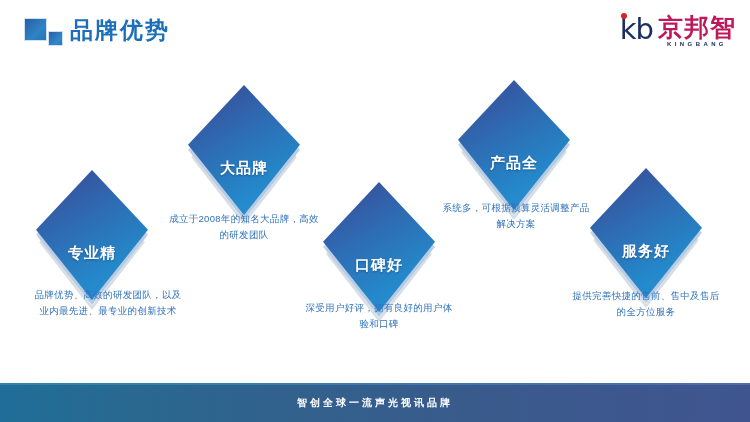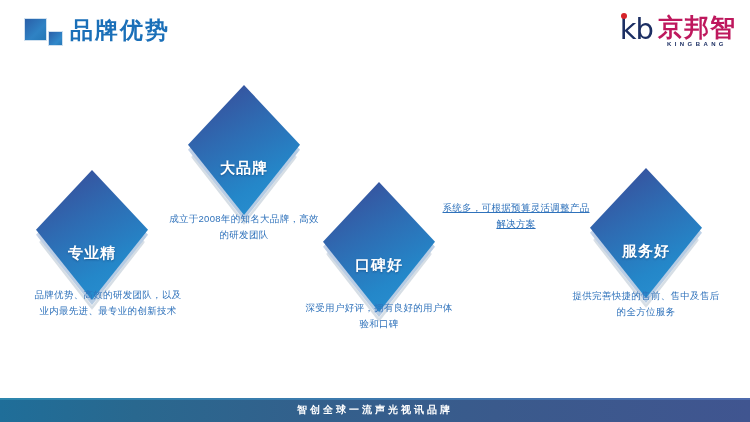--- a/index.html
+++ b/index.html
@@ -160,21 +160,21 @@
     width: 150px;
     letter-spacing: .3px;
   }
 
   
   .footer {
     position: absolute;
     left: 0;
     bottom: 0;
     width: 750px;
-    height: 24px;
+    height: 39px;
     background: linear-gradient(90deg, #1f6e99 0%, #29688f 18%, #33608c 42%, #3a5a8c 66%, #405590 100%);
     display: flex;
     align-items: center;
     justify-content: center;
   }
   .footer-line {
     position: absolute;
     left: 0; top: 0;
     width: 750px;
     height: 2px;
@@ -236,21 +236,31 @@
       <div class="diamond-shadow2"></div>
       <div class="diamond-shadow1"></div>
       <div class="diamond-edge"></div>
       <div class="diamond-face">
         <span class="diamond-label">口碑好</span>
       </div>
     </div>
   </div>
   <div class="diamond-desc" style="left:304px; top:300px;">深受用户好评，拥有良好的用户体验和口碑</div>
 
-  <div class="diamond-desc" style="left:441px; top:200px;text-decoration:underline;">系统多，可根据预算灵活调整产品解决方案</div>
+  <div class="diamond-item" style="left:458px; top:80px;">
+    <div class="diamond-wrap">
+      <div class="diamond-shadow2"></div>
+      <div class="diamond-shadow1"></div>
+      <div class="diamond-edge"></div>
+      <div class="diamond-face">
+        <span class="diamond-label">产品全</span>
+      </div>
+    </div>
+  </div>
+  <div class="diamond-desc" style="left:441px; top:200px;">系统多，可根据预算灵活调整产品解决方案</div>
 
   <div class="diamond-item" style="left:590px; top:168px;">
     <div class="diamond-wrap">
       <div class="diamond-shadow2"></div>
       <div class="diamond-shadow1"></div>
       <div class="diamond-edge"></div>
       <div class="diamond-face">
         <span class="diamond-label">服务好</span>
       </div>
     </div>

